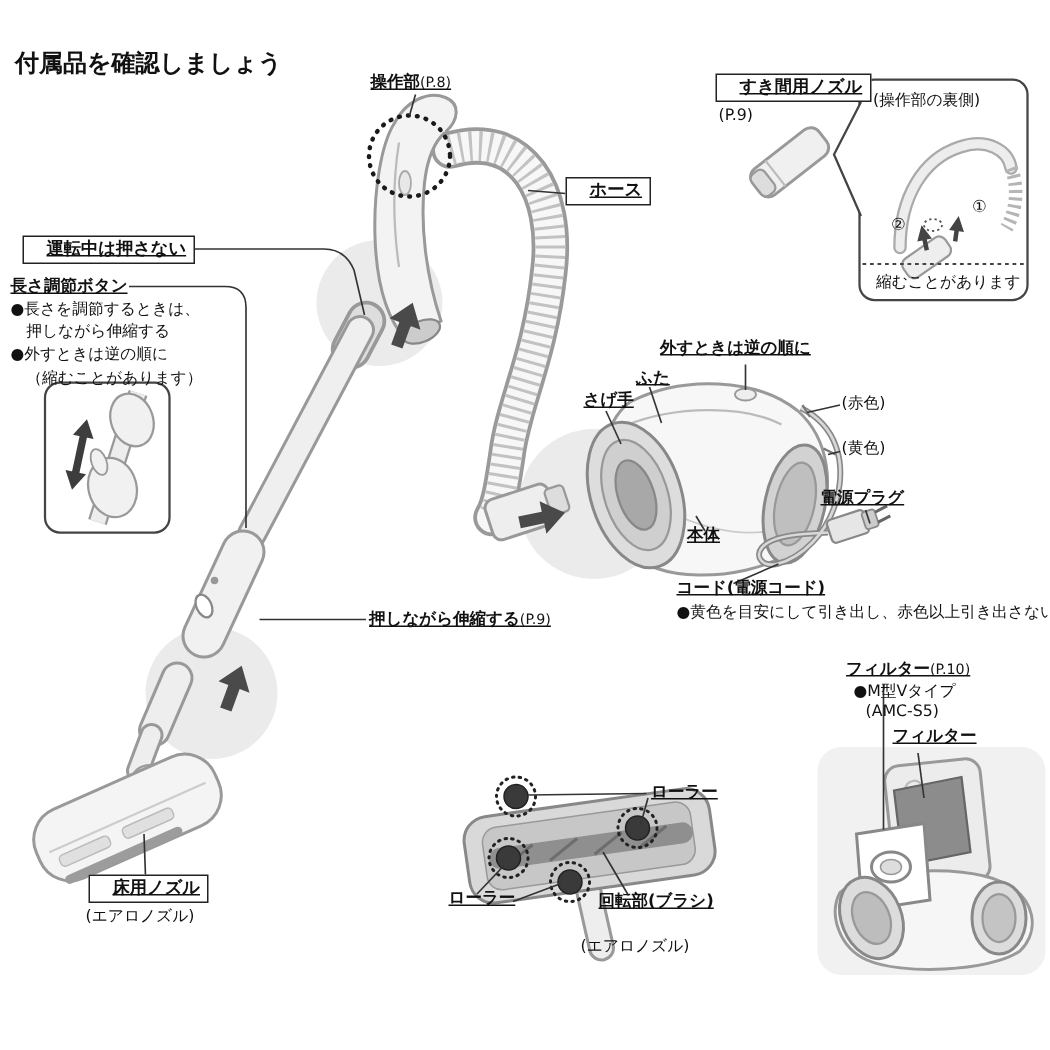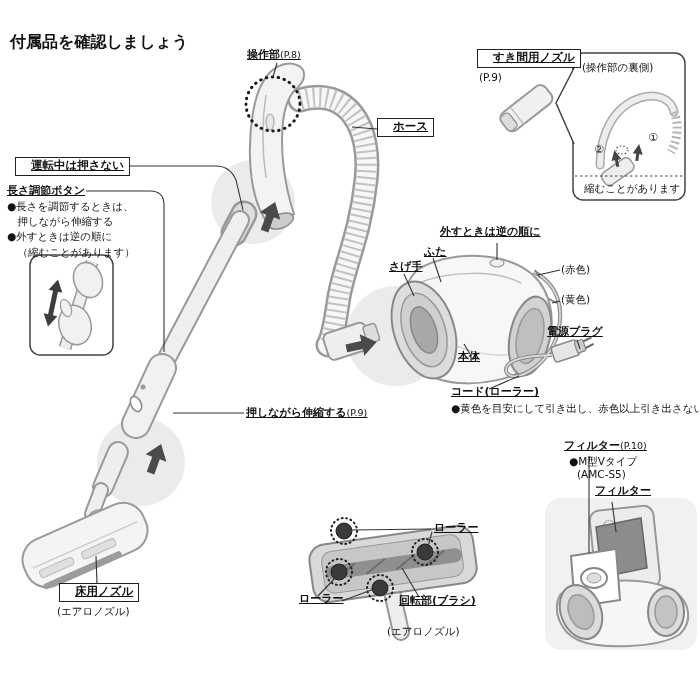--- a/index.html
+++ b/index.html
@@ -253,21 +253,21 @@
     <span>押しながら伸縮する</span><span class="pg">(P.9)</span>
   </div>
 
   <div class="lbl" style="left:440px;top:225px">外すときは逆の順に</div>
   <div class="lbl" style="left:424px;top:245px">ふた</div>
   <div class="lbl" style="left:389px;top:260px">さげ手</div>
   <div class="nt" style="left:561px;top:262px">(赤色)</div>
   <div class="nt" style="left:561px;top:292px">(黄色)</div>
   <div class="lbl" style="left:547px;top:325px">電源プラグ</div>
   <div class="lbl" style="left:458px;top:350px">本体</div>
-  <div class="lbl" style="left:451px;top:385px">コード(ローラー)</div>
+  <div class="lbl" style="left:451px;top:385px">コード(電源コード)</div>
   <div class="nt" style="left:451px;top:401px">●黄色を目安にして引き出し、赤色以上引き出さない</div>
 
   <div class="lbl boxed" style="left:59px;top:583px">床用ノズル</div>
   <div class="nt" style="left:57px;top:604px">(エアロノズル)</div>
 
   <div class="lbl" style="left:434px;top:521px">ローラー</div>
   <div class="lbl" style="left:299px;top:592px">ローラー</div>
   <div class="lbl" style="left:399px;top:594px">回転部(ブラシ)</div>
   <div class="nt" style="left:387px;top:624px">(エアロノズル)</div>
 

